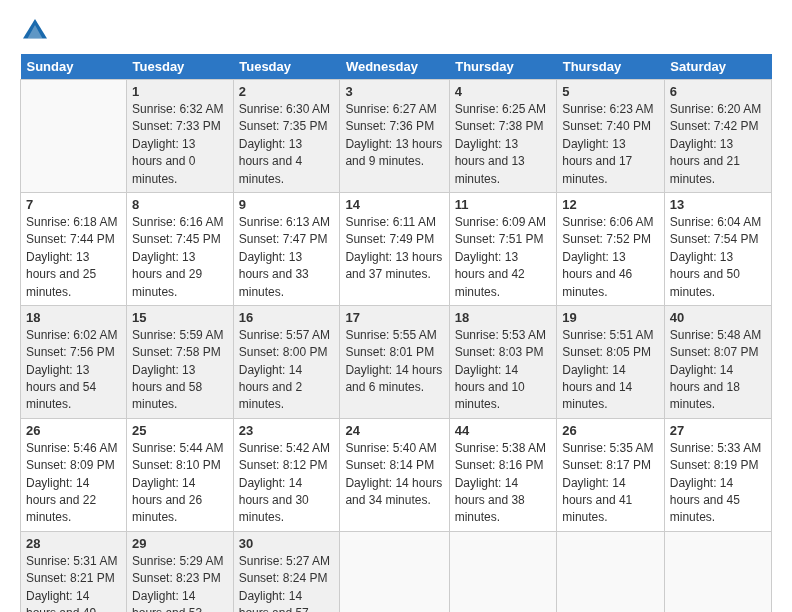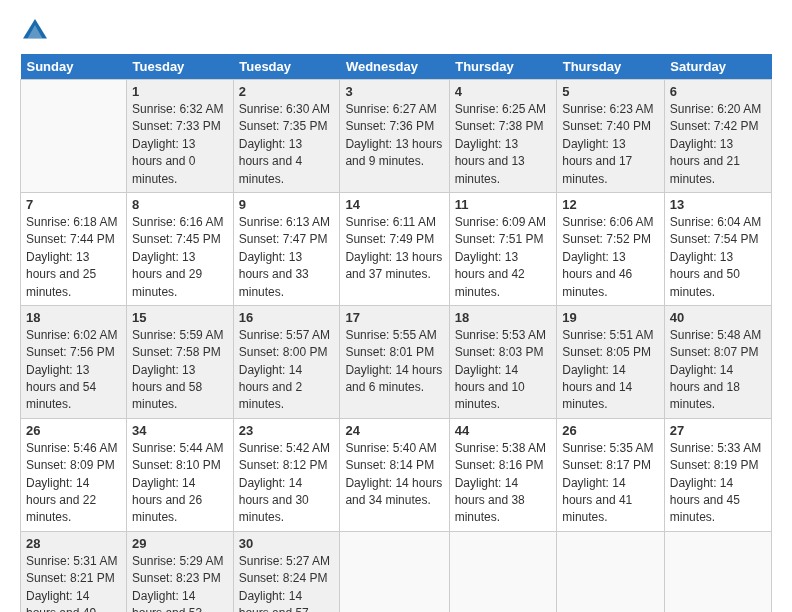--- a/index.html
+++ b/index.html
@@ -158,21 +158,21 @@
           <td><span class="day-num">18</span><span class="day-detail">Sunrise: 6:02 AM<br>Sunset: 7:56 PM<br>Daylight: 13 hours and 54 minutes.</span></td>
           <td><span class="day-num">15</span><span class="day-detail">Sunrise: 5:59 AM<br>Sunset: 7:58 PM<br>Daylight: 13 hours and 58 minutes.</span></td>
           <td><span class="day-num">16</span><span class="day-detail">Sunrise: 5:57 AM<br>Sunset: 8:00 PM<br>Daylight: 14 hours and 2 minutes.</span></td>
           <td><span class="day-num">17</span><span class="day-detail">Sunrise: 5:55 AM<br>Sunset: 8:01 PM<br>Daylight: 14 hours and 6 minutes.</span></td>
           <td><span class="day-num">18</span><span class="day-detail">Sunrise: 5:53 AM<br>Sunset: 8:03 PM<br>Daylight: 14 hours and 10 minutes.</span></td>
           <td><span class="day-num">19</span><span class="day-detail">Sunrise: 5:51 AM<br>Sunset: 8:05 PM<br>Daylight: 14 hours and 14 minutes.</span></td>
           <td><span class="day-num">40</span><span class="day-detail">Sunrise: 5:48 AM<br>Sunset: 8:07 PM<br>Daylight: 14 hours and 18 minutes.</span></td>
         </tr>
         <tr class="row-white">
           <td><span class="day-num">26</span><span class="day-detail">Sunrise: 5:46 AM<br>Sunset: 8:09 PM<br>Daylight: 14 hours and 22 minutes.</span></td>
-          <td><span class="day-num">34</span><span class="day-detail">Sunrise: 5:44 AM<br>Sunset: 8:10 PM<br>Daylight: 14 hours and 26 minutes.</span></td>
+          <td><span class="day-num">25</span><span class="day-detail">Sunrise: 5:44 AM<br>Sunset: 8:10 PM<br>Daylight: 14 hours and 26 minutes.</span></td>
           <td><span class="day-num">23</span><span class="day-detail">Sunrise: 5:42 AM<br>Sunset: 8:12 PM<br>Daylight: 14 hours and 30 minutes.</span></td>
           <td><span class="day-num">24</span><span class="day-detail">Sunrise: 5:40 AM<br>Sunset: 8:14 PM<br>Daylight: 14 hours and 34 minutes.</span></td>
           <td><span class="day-num">44</span><span class="day-detail">Sunrise: 5:38 AM<br>Sunset: 8:16 PM<br>Daylight: 14 hours and 38 minutes.</span></td>
           <td><span class="day-num">26</span><span class="day-detail">Sunrise: 5:35 AM<br>Sunset: 8:17 PM<br>Daylight: 14 hours and 41 minutes.</span></td>
           <td><span class="day-num">27</span><span class="day-detail">Sunrise: 5:33 AM<br>Sunset: 8:19 PM<br>Daylight: 14 hours and 45 minutes.</span></td>
         </tr>
         <tr class="row-shaded">
           <td><span class="day-num">28</span><span class="day-detail">Sunrise: 5:31 AM<br>Sunset: 8:21 PM<br>Daylight: 14 hours and 49 minutes.</span></td>
           <td><span class="day-num">29</span><span class="day-detail">Sunrise: 5:29 AM<br>Sunset: 8:23 PM<br>Daylight: 14 hours and 53 minutes.</span></td>
           <td><span class="day-num">30</span><span class="day-detail">Sunrise: 5:27 AM<br>Sunset: 8:24 PM<br>Daylight: 14 hours and 57 minutes.</span></td>

